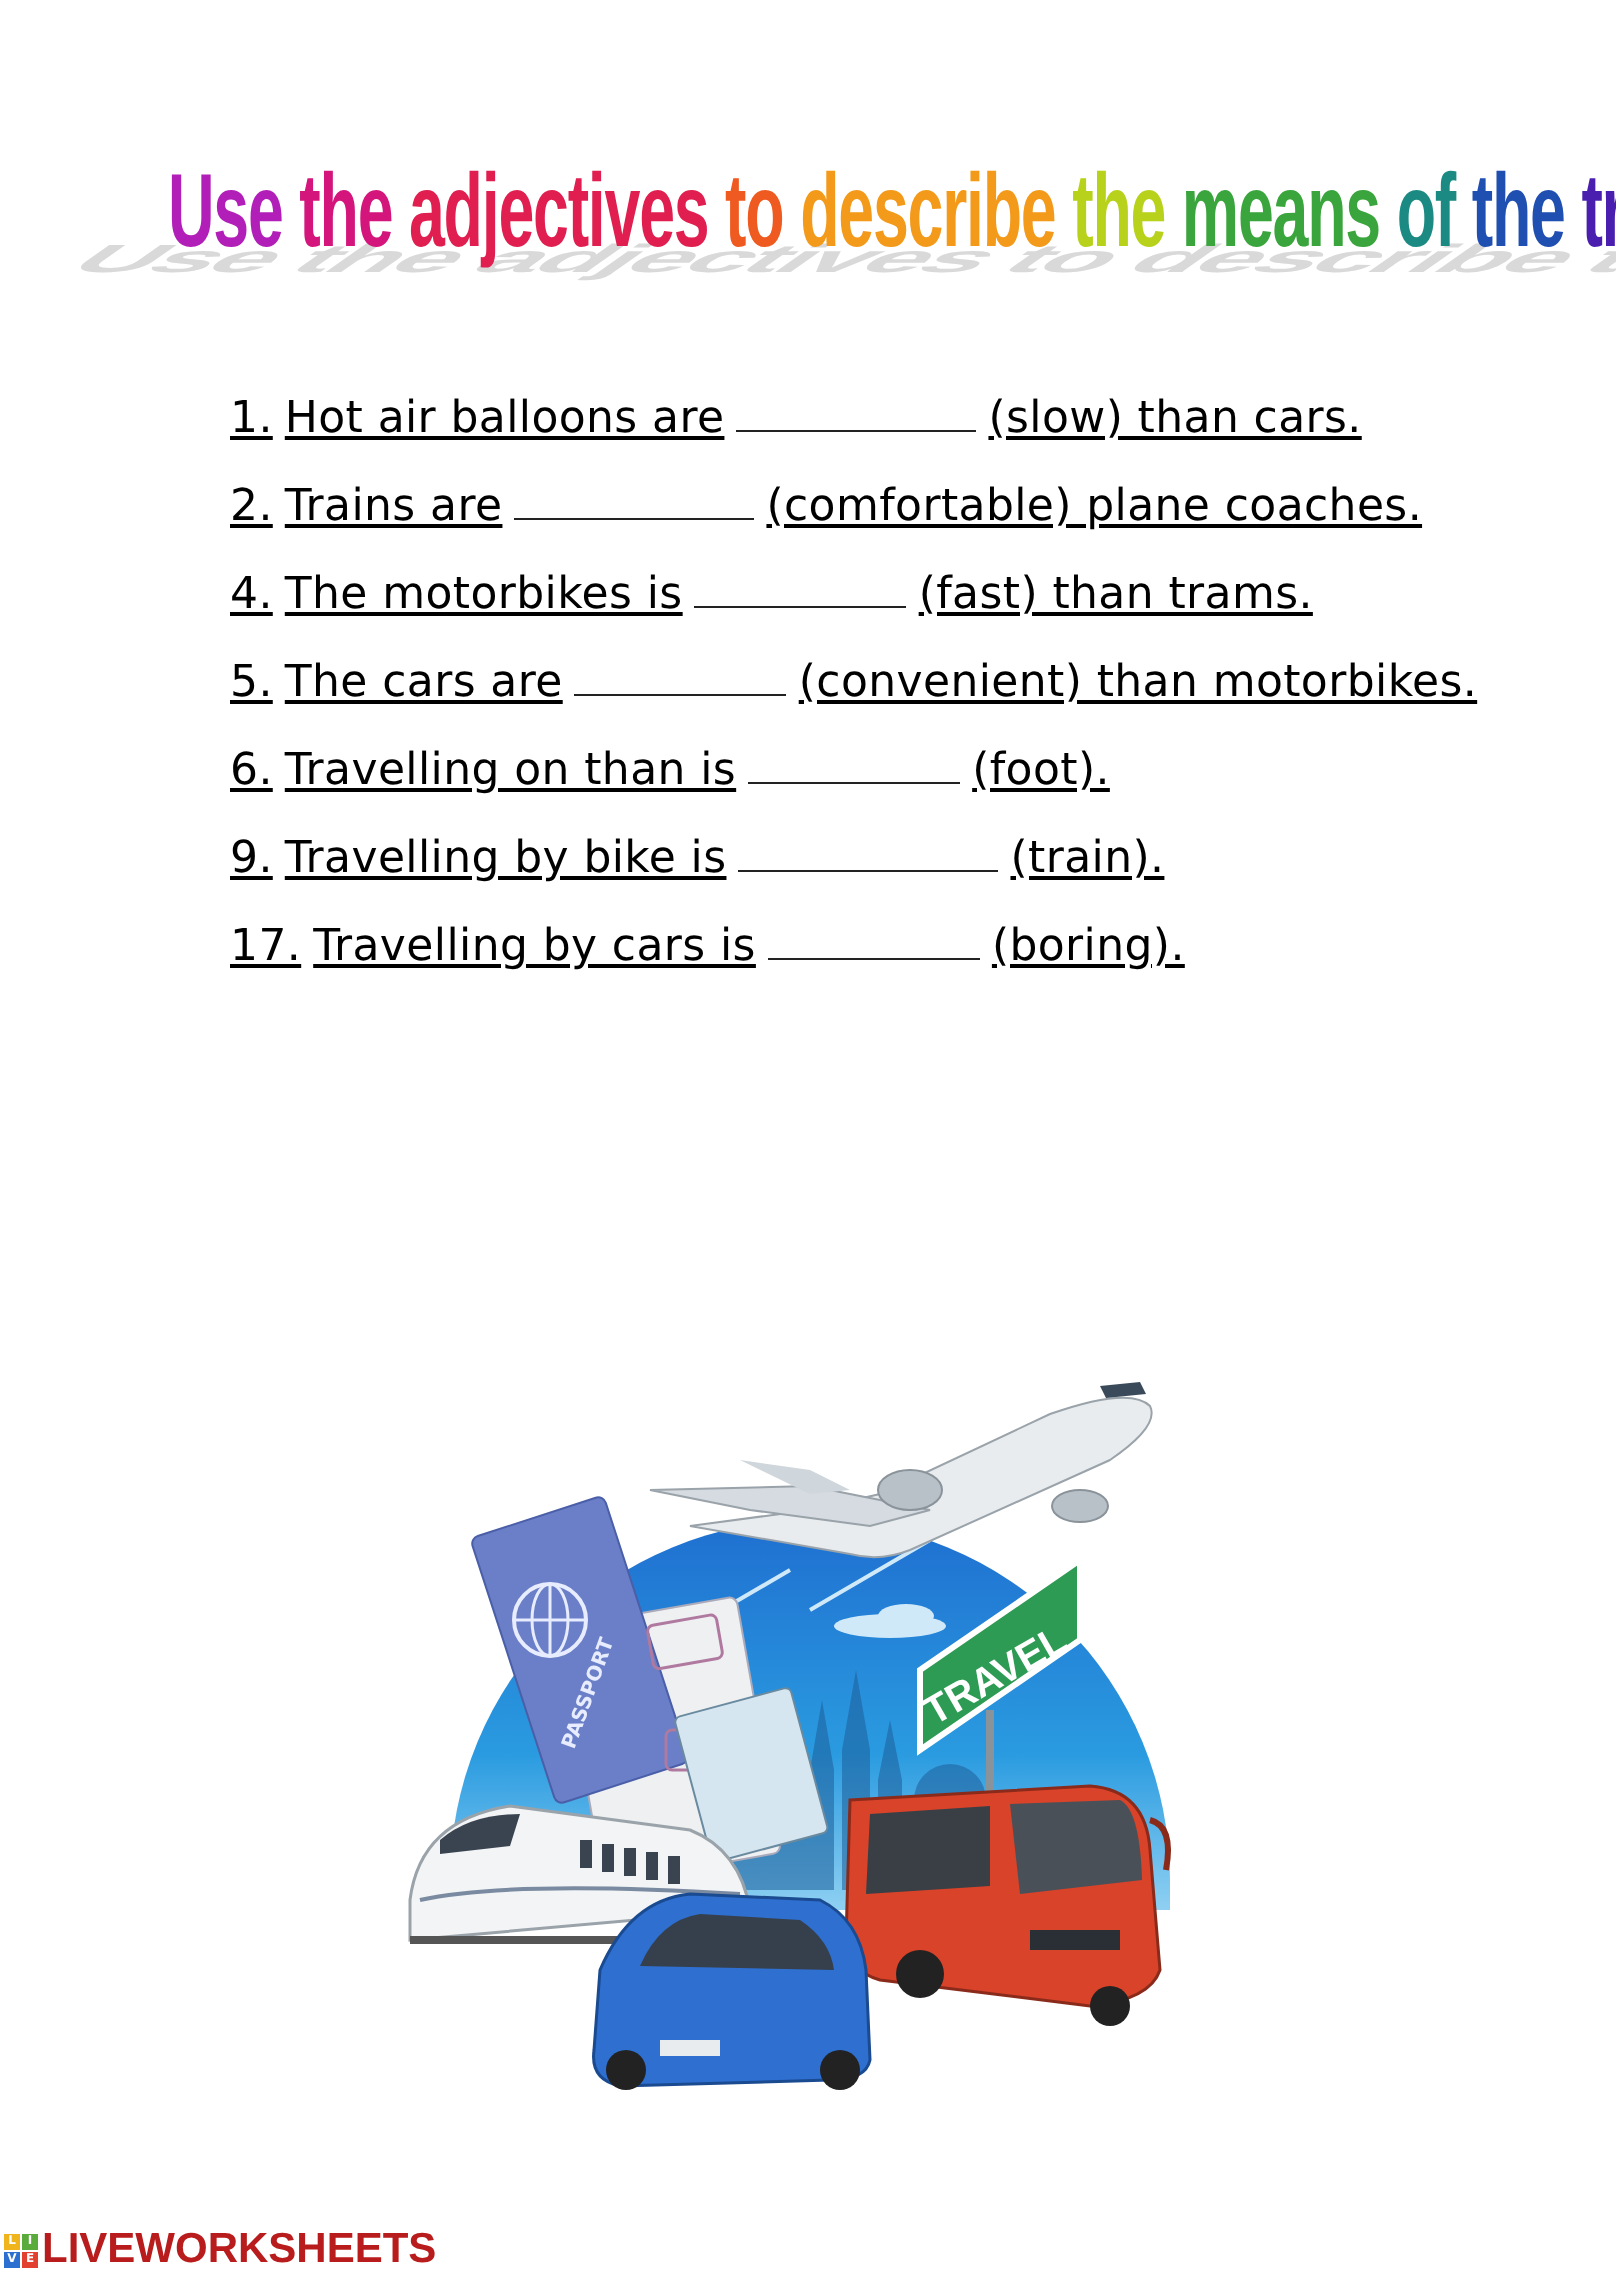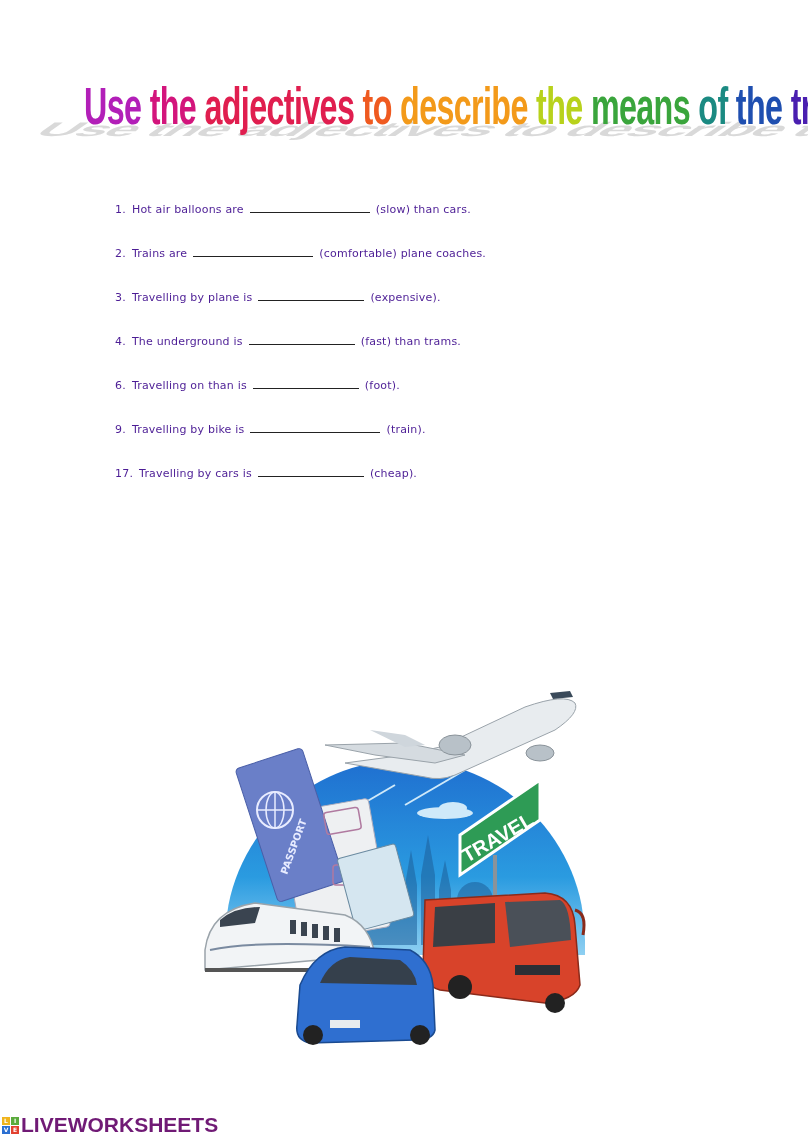--- a/index.html
+++ b/index.html
@@ -2,45 +2,45 @@
 <html><head>
 <meta charset="utf-8">
 <style>
   html, body { margin:0; padding:0; background:#ffffff; }
   body { width:808px; height:1141px; position:relative; overflow:hidden; font-family:"DejaVu Sans", sans-serif; }
   .title-wrap { position:absolute; left:50px; top:74px; width:690px; height:90px; }
   .title-shadow { position:absolute; left:8px; top:44px; width:660px; height:30px; transform:skewX(-55deg) scaleY(0.35); transform-origin:left top; font-family:"Liberation Sans", sans-serif; font-weight:bold; font-size:56px; color:#d0d0d0; white-space:nowrap; letter-spacing:-2px; opacity:.8; }
   .title { position:absolute; left:34px; top:0px; font-family:"Liberation Sans", sans-serif; font-weight:bold; font-size:52px; line-height:64px; white-space:nowrap; transform:scaleX(0.62); transform-origin:left top; letter-spacing:-1px; }
   .title span { display:inline; }
   .list { position:absolute; left:115px; top:196px; width:640px; }
-  .item { height:44px; font-family:"DejaVu Sans", sans-serif; font-size:11px; color:#4c1d95; line-height:28px; white-space:nowrap; letter-spacing:0.2px; }
+  .item { height:44px; font-family:"DejaVu Sans", sans-serif; font-size:22px; color:#000000; line-height:28px; white-space:nowrap; letter-spacing:0.2px;text-decoration:underline; }
   .num { margin-right:6px; }
   .blank { display:inline-block; border-bottom:1.6px solid #222; height:16px; margin:0 6px; vertical-align:baseline; }
   .illustration { position:absolute; left:195px; top:685px; width:410px; height:370px; }
   .footer { position:absolute; left:2px; top:1113px; height:24px; display:flex; align-items:center; }
   .logo-blocks { display:grid; grid-template-columns:8px 8px; grid-template-rows:8px 8px; gap:1px; margin-right:2px; }
   .logo-blocks div { font-size:6px; color:#fff; text-align:center; line-height:8px; font-weight:bold; font-family:"DejaVu Sans", sans-serif; }
-  .logo-text { font-family:"Liberation Sans", sans-serif; font-weight:bold; font-size:21px; color:#701a75; letter-spacing:0px; }
+  .logo-text { font-family:"Liberation Sans", sans-serif; font-weight:bold; font-size:21px; color:#b91c1c; letter-spacing:0px; }
 </style>
 </head>
 <body>
 
 <div class="title-wrap">
   <div class="title-shadow">Use the adjectives to describe the means of the transport.</div>
   <div class="title" id="title"><span style="color: rgb(178, 31, 184);">Use</span> <span style="color: rgb(211, 21, 124);">the</span> <span style="color: rgb(224, 30, 79);">adjectives</span> <span style="color: rgb(239, 90, 32);">to</span> <span style="color: rgb(243, 154, 26);">describe</span> <span style="color: rgb(184, 210, 28);">the</span> <span style="color: rgb(58, 165, 60);">means</span> <span style="color: rgb(27, 138, 130);">of</span> <span style="color: rgb(31, 79, 176);">the</span> <span style="color: rgb(74, 31, 176);">transport.</span></div>
 </div>
 
 <div class="list" id="list">
     <div class="item"><span class="num">1.</span><span>Hot air balloons are</span><span class="blank" style="width: 120px;"></span><span>(slow) than cars.</span></div>
     <div class="item"><span class="num">2.</span><span>Trains are</span><span class="blank" style="width: 120px;"></span><span>(comfortable) plane coaches.</span></div>
-    <div class="item"><span class="num">3.</span><span>Travelling by plane is</span><span class="blank" style="width: 106px;"></span><span>(expensive).</span></div>
-    <div class="item"><span class="num">4.</span><span>The underground is</span><span class="blank" style="width: 106px;"></span><span>(fast) than trams.</span></div>
+    <div class="item"><span class="num">4.</span><span>The motorbikes is</span><span class="blank" style="width: 106px;"></span><span>(fast) than trams.</span></div>
+    <div class="item"><span class="num">5.</span><span>The cars are</span><span class="blank" style="width: 106px;"></span><span>(convenient) than motorbikes.</span></div>
     <div class="item"><span class="num">6.</span><span>Travelling on than is</span><span class="blank" style="width: 106px;"></span><span>(foot).</span></div>
     <div class="item"><span class="num">9.</span><span>Travelling by bike is</span><span class="blank" style="width: 130px;"></span><span>(train).</span></div>
-    <div class="item"><span class="num">17.</span><span>Travelling by cars is</span><span class="blank" style="width: 106px;"></span><span>(cheap).</span></div>
+    <div class="item"><span class="num">17.</span><span>Travelling by cars is</span><span class="blank" style="width: 106px;"></span><span>(boring).</span></div>
   </div>
 
 <div class="illustration">
   <svg width="410" height="370" viewBox="0 0 410 370" xmlns="http://www.w3.org/2000/svg">
     <defs>
       <linearGradient id="sky" x1="0" y1="0" x2="0" y2="1">
         <stop offset="0" stop-color="#1f6fd0"></stop>
         <stop offset="0.6" stop-color="#2a9be0"></stop>
         <stop offset="1" stop-color="#8fd0f2"></stop>
       </linearGradient>

